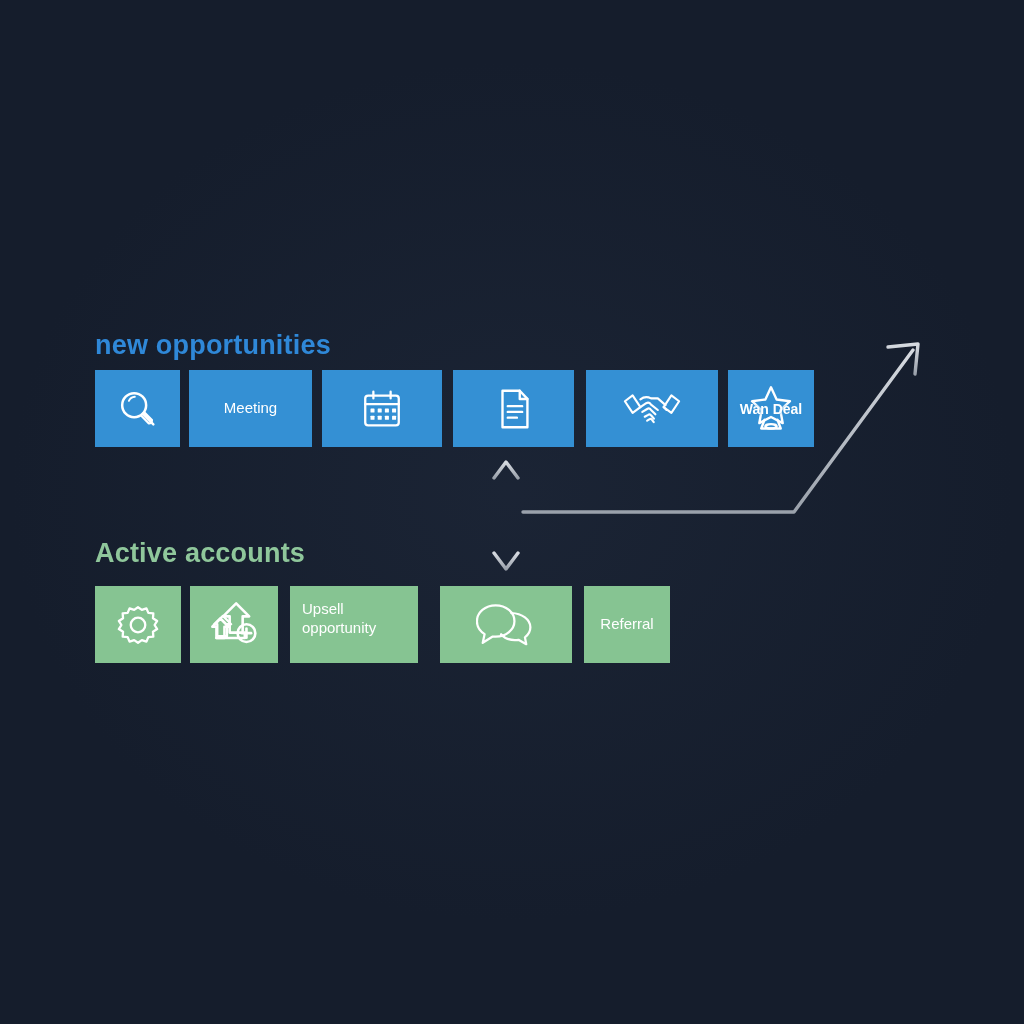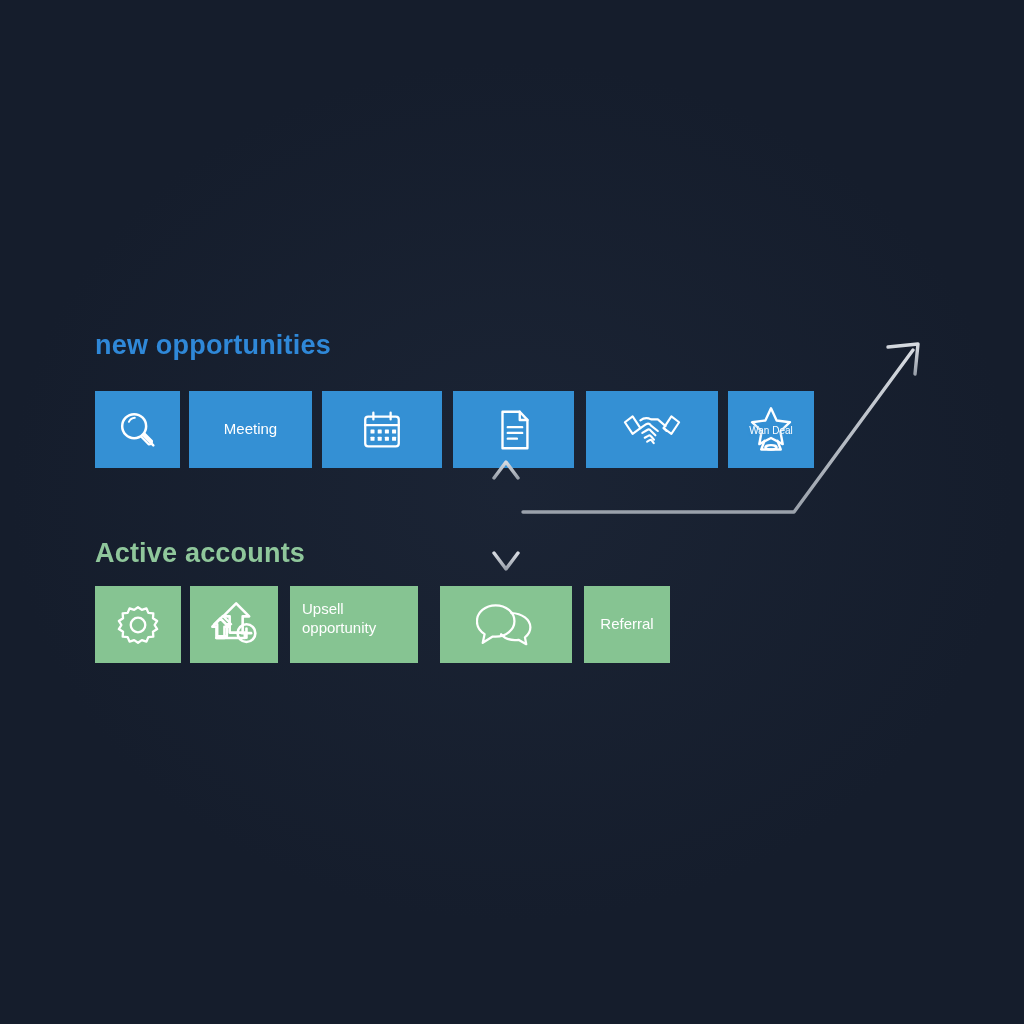--- a/index.html
+++ b/index.html
@@ -32,21 +32,21 @@
     white-space: nowrap;
   }
   .heading-blue { left: 95px; top: 324px; color: #2f88d8; margin-top: 6px; }
   .heading-green { left: 95px; top: 538px; color: #8fc79b; }
 
   .row {
     position: absolute;
     display: flex;
     align-items: flex-start;
   }
-  .row-blue { left: 95px; top: 370px; margin-top: 21px; }
+  .row-blue { left: 95px; top: 370px; }
   .row-green { left: 95px; top: 586px; }
 
   .tile {
     position: relative;
     height: 77px;
     display: flex;
     align-items: center;
     justify-content: center;
     box-sizing: border-box;
     flex: none;
@@ -81,22 +81,22 @@
   
   .tile-stack { position: relative; }
   .tile-stack .tile-icon { position: relative; }
   .tile-stack .stack-label {
     position: absolute;
     left: 0; right: 0;
     top: 50%;
     transform: translateY(-50%);
     text-align: center;
     color: #ffffff;
-    font-size: 10px;
-    font-weight: 400;
+    font-size: 14px;
+    font-weight: 700;
     text-shadow: 0 0 3px rgba(52,144,212,0.9);
   }
 
   .arrows { position: absolute; inset: 0; pointer-events: none; }
 </style>
 </head>
 <body>
 
 <div class="canvas">
   <div class="vignette"></div>

